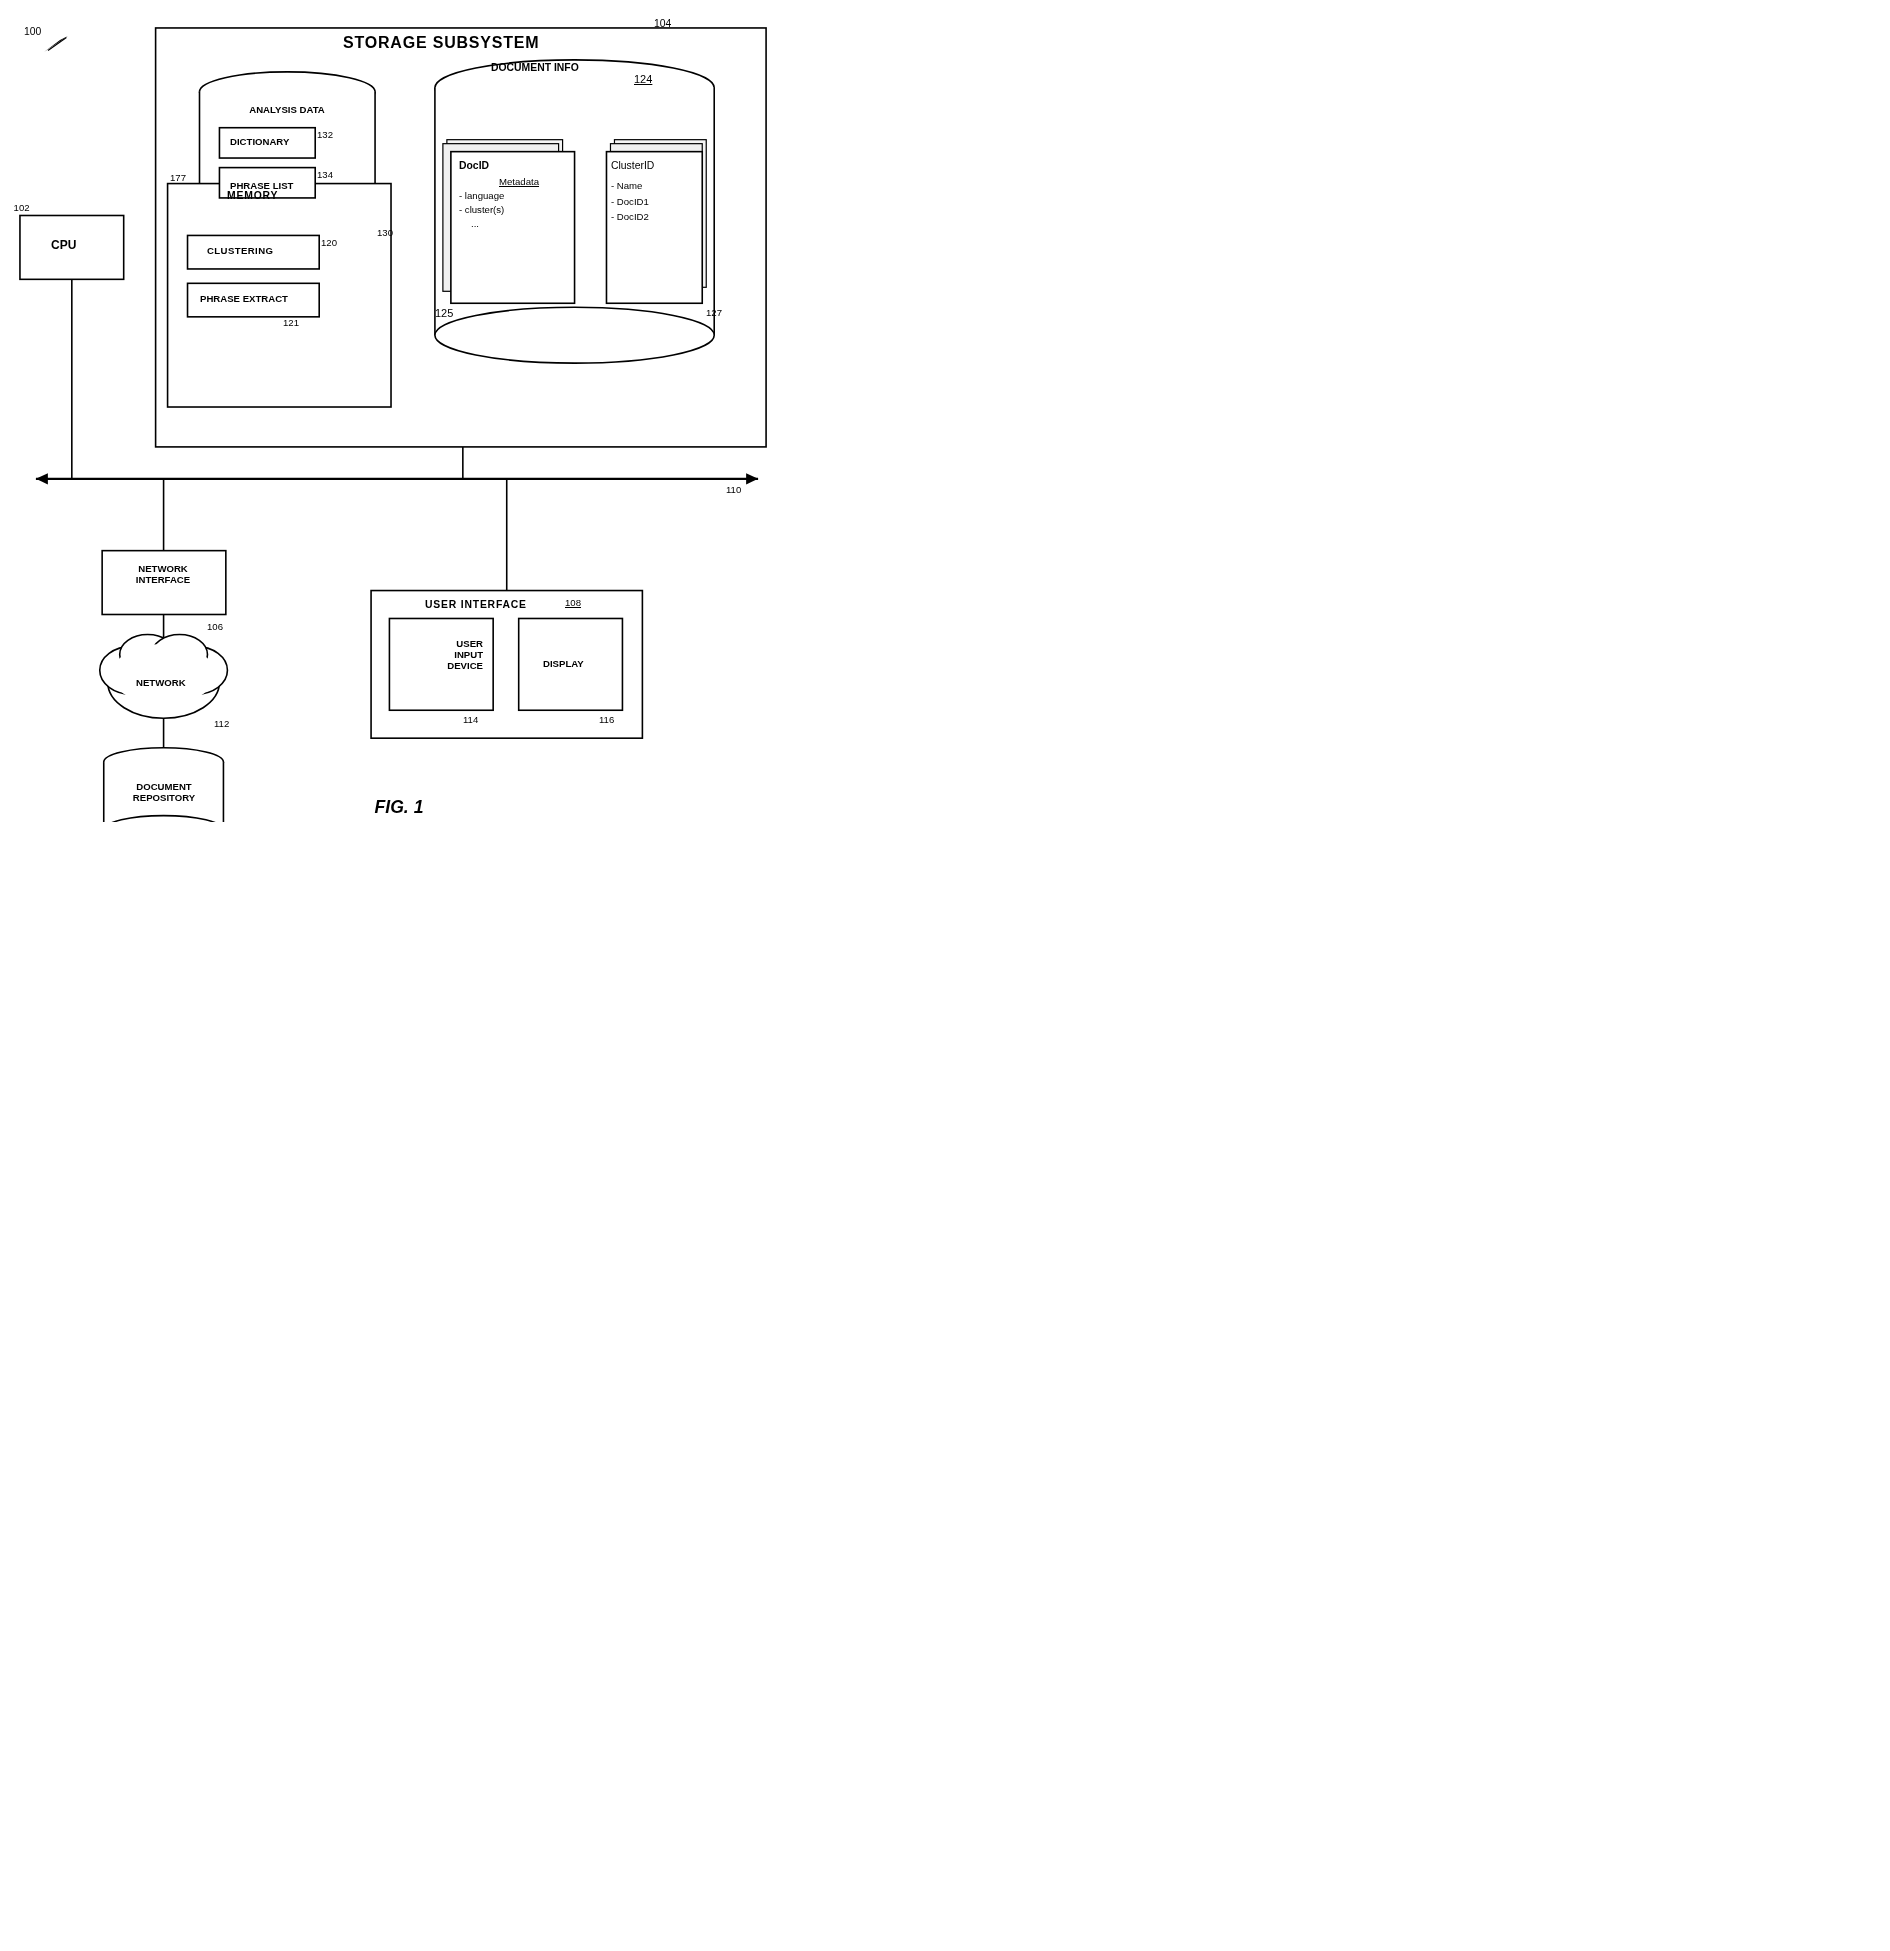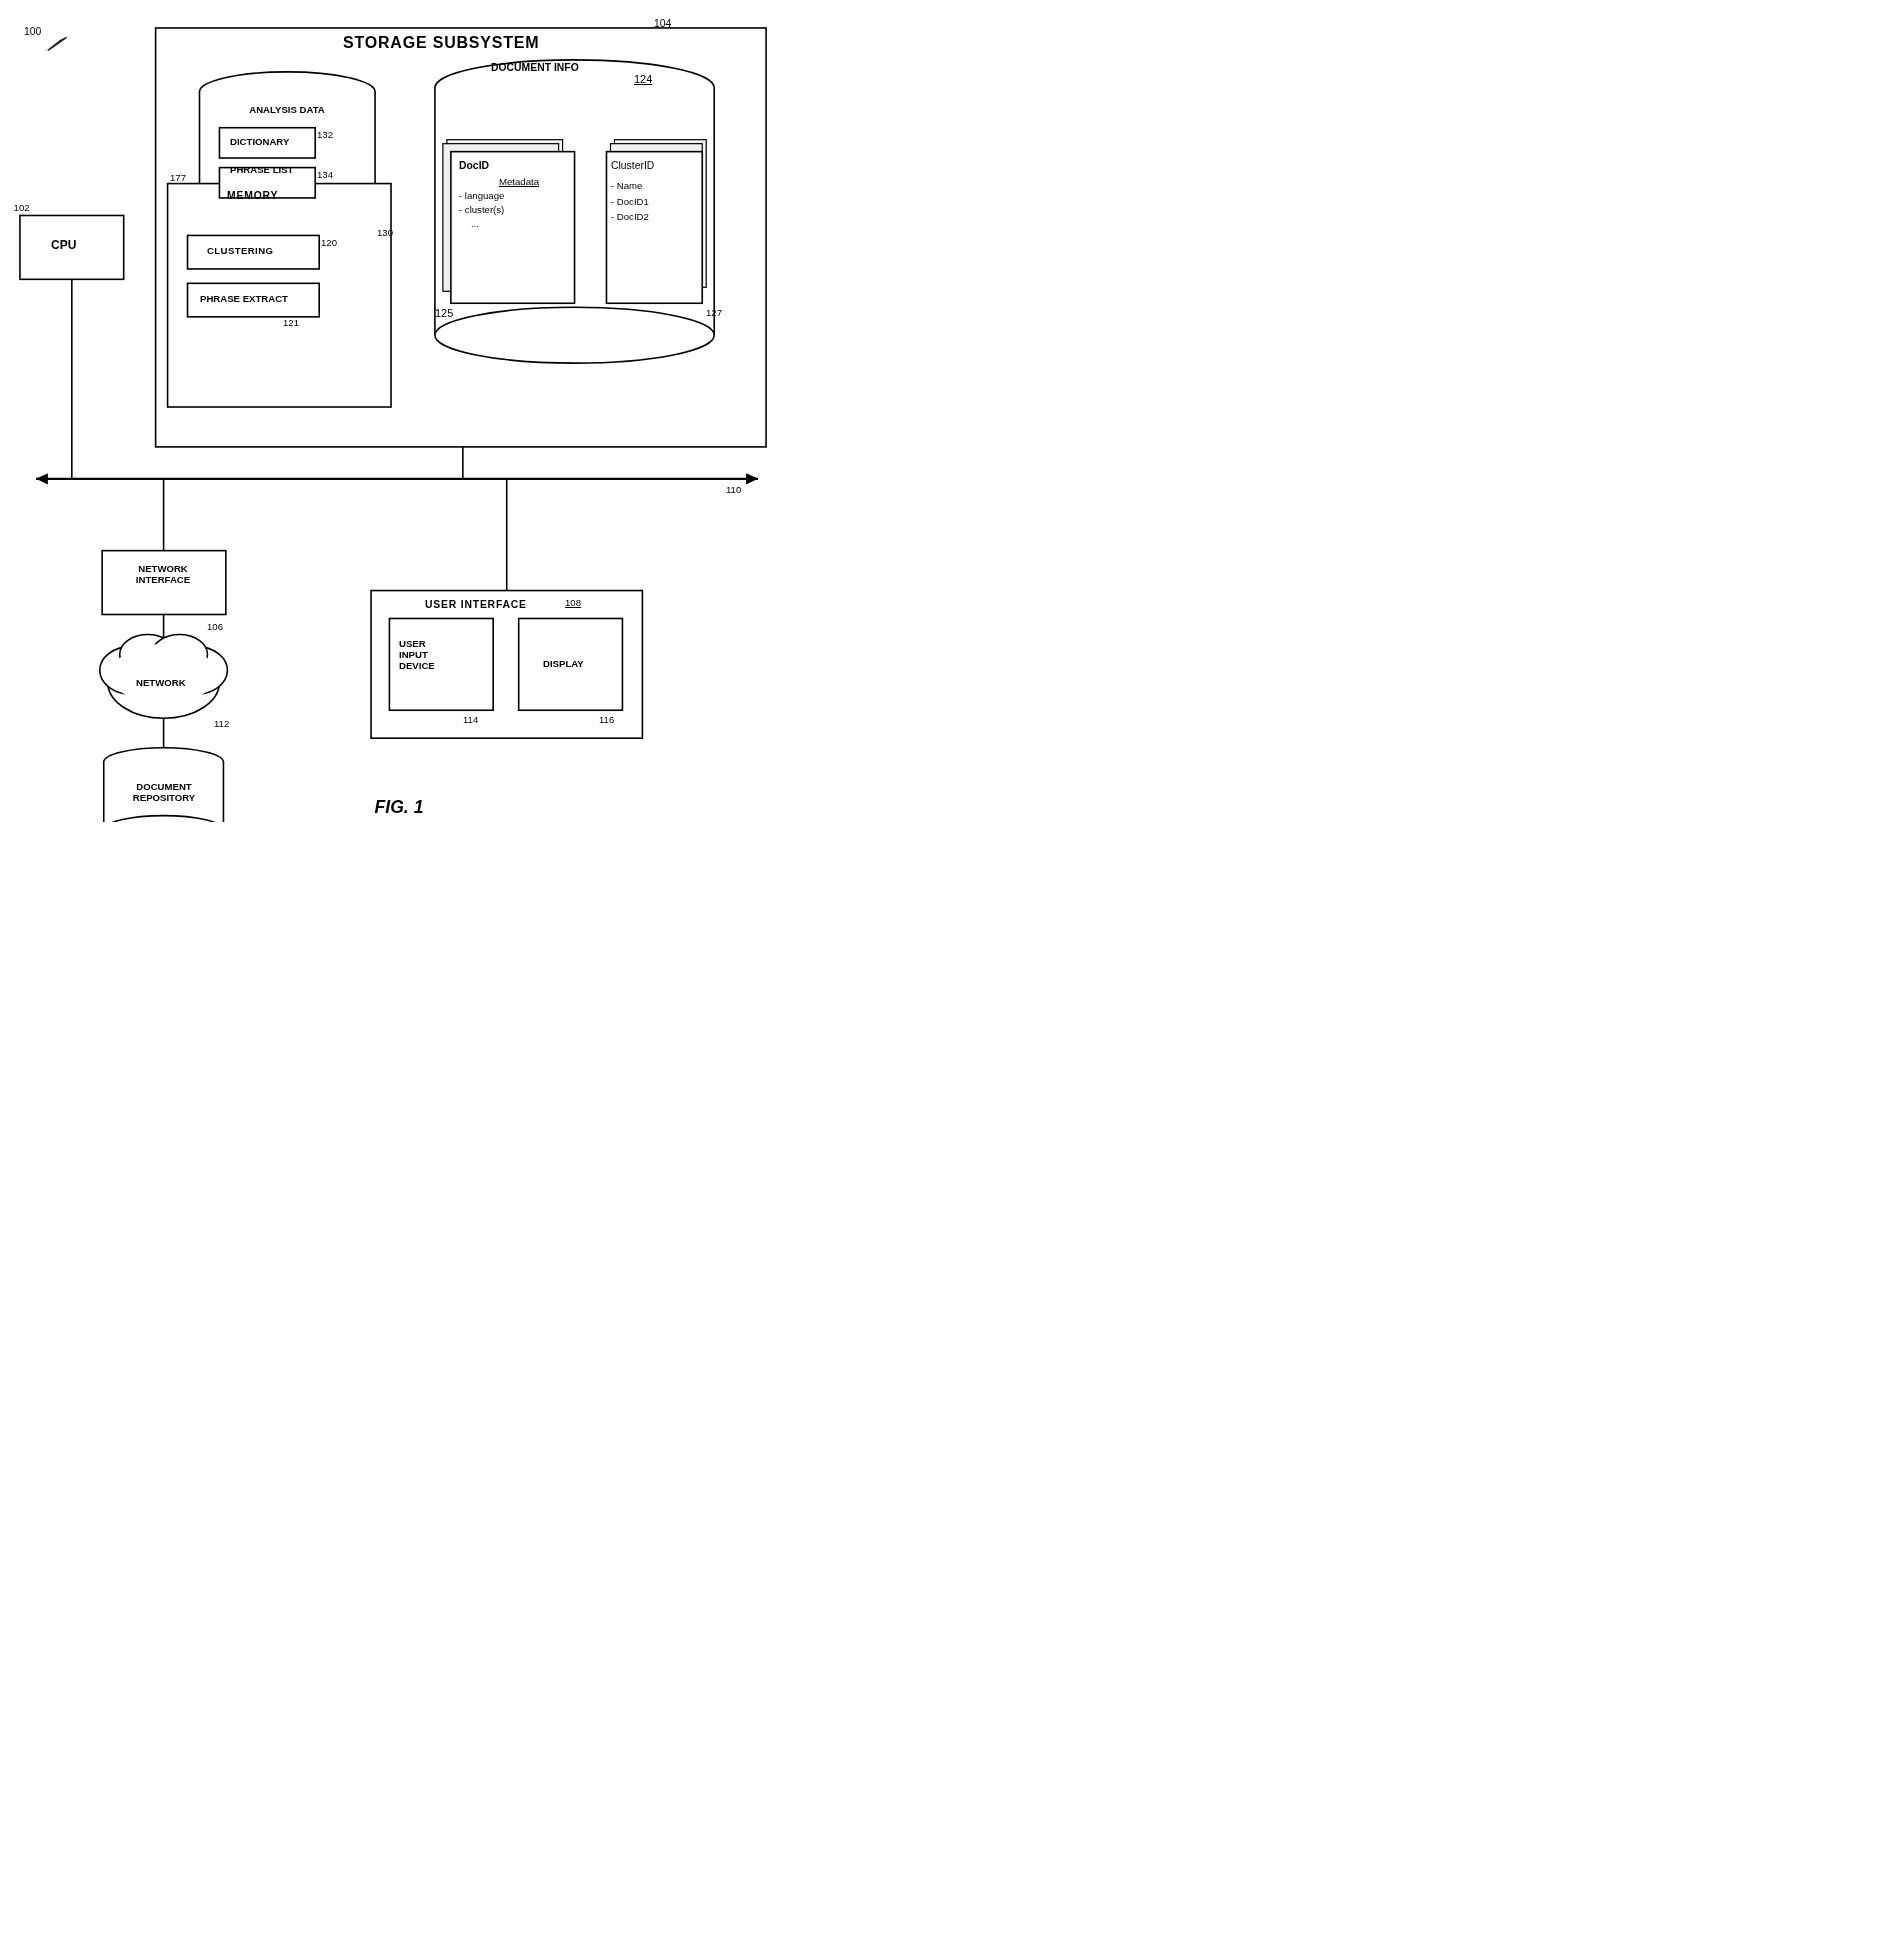--- a/index.html
+++ b/index.html
@@ -125,21 +125,21 @@
 
   <div class="ref-label" style="top:34px; left:343px; font-size:16px; font-weight:bold; letter-spacing:0.8px;">STORAGE SUBSYSTEM</div>
   <div class="ref-label" style="top:17.6px; left:654px; font-size:10.4px;">104</div>
 
   <div class="ref-label" style="top:104px; left:235px; font-size:9.6px; font-weight:bold; text-align:center; width:104px;">ANALYSIS DATA</div>
   <div class="ref-label" style="top:227px; left:377px; font-size:9.6px;">130</div>
 
   <div class="ref-label" style="top:136px; left:230px; font-size:9.6px; font-weight:bold;">DICTIONARY</div>
   <div class="ref-label" style="top:129px; left:317px; font-size:9.6px;">132</div>
 
-  <div class="ref-label" style="top:164px; left:230px; font-size:9.6px; font-weight:bold;">PHRASE LIST</div>
+  <div class="ref-label" style="top:180px; left:230px; font-size:9.6px; font-weight:bold;">PHRASE LIST</div>
   <div class="ref-label" style="top:169px; left:317px; font-size:9.6px;">134</div>
 
   <div class="ref-label" style="top:190px; left:227px; font-size:10.4px; font-weight:bold; letter-spacing:0.8px;">MEMORY</div>
   <div class="ref-label" style="top:172px; left:170px; font-size:9.6px;">177</div>
 
   <div class="ref-label" style="top:245px; left:207px; font-size:9.6px; font-weight:bold; letter-spacing:0.4px;">CLUSTERING</div>
   <div class="ref-label" style="top:237px; left:321px; font-size:9.6px;">120</div>
 
   <div class="ref-label" style="top:293px; left:200px; font-size:9.6px; font-weight:bold;">PHRASE EXTRACT</div>
   <div class="ref-label" style="top:317px; left:283px; font-size:9.6px;">121</div>
@@ -170,21 +170,21 @@
 
   <div class="ref-label" style="top:677px; left:136px; font-size:9.6px; font-weight:bold;">NETWORK</div>
   <div class="ref-label" style="top:718px; left:214px; font-size:9.6px;">112</div>
 
   <div class="ref-label" style="top:781px; left:112px; font-size:9.6px; font-weight:bold; text-align:center; width:104px;">DOCUMENT<br>REPOSITORY</div>
   <div class="ref-label" style="top:838px; left:211px; font-size:9.6px;">126</div>
 
   <div class="ref-label" style="top:599px; left:425px; font-size:10.4px; font-weight:bold; letter-spacing:0.8px;">USER INTERFACE</div>
   <div class="ref-label" style="top:597px; left:565px; font-size:9.6px; text-decoration:underline;">108</div>
 
-  <div class="ref-label" style="top:638px; left:399px; font-size:9.6px; font-weight:bold; text-align:left; width:84px;">USER<br>INPUT<br>DEVICE</div>
+  <div class="ref-label" style="top:638px; left:399px; font-size:9.6px; font-weight:bold; text-align:right; width:84px;">USER<br>INPUT<br>DEVICE</div>
   <div class="ref-label" style="top:714px; left:463px; font-size:9.6px;">114</div>
 
   <div class="ref-label" style="top:658px; left:543px; font-size:9.6px; font-weight:bold;">DISPLAY</div>
   <div class="ref-label" style="top:714px; left:599px; font-size:9.6px;">116</div>
 
   <div style="position:absolute; bottom:4px; left:50%; transform:translateX(-50%); font-size:17.6px; font-style:italic; font-weight:bold;">FIG. 1</div>
 
 </div>
 
 

